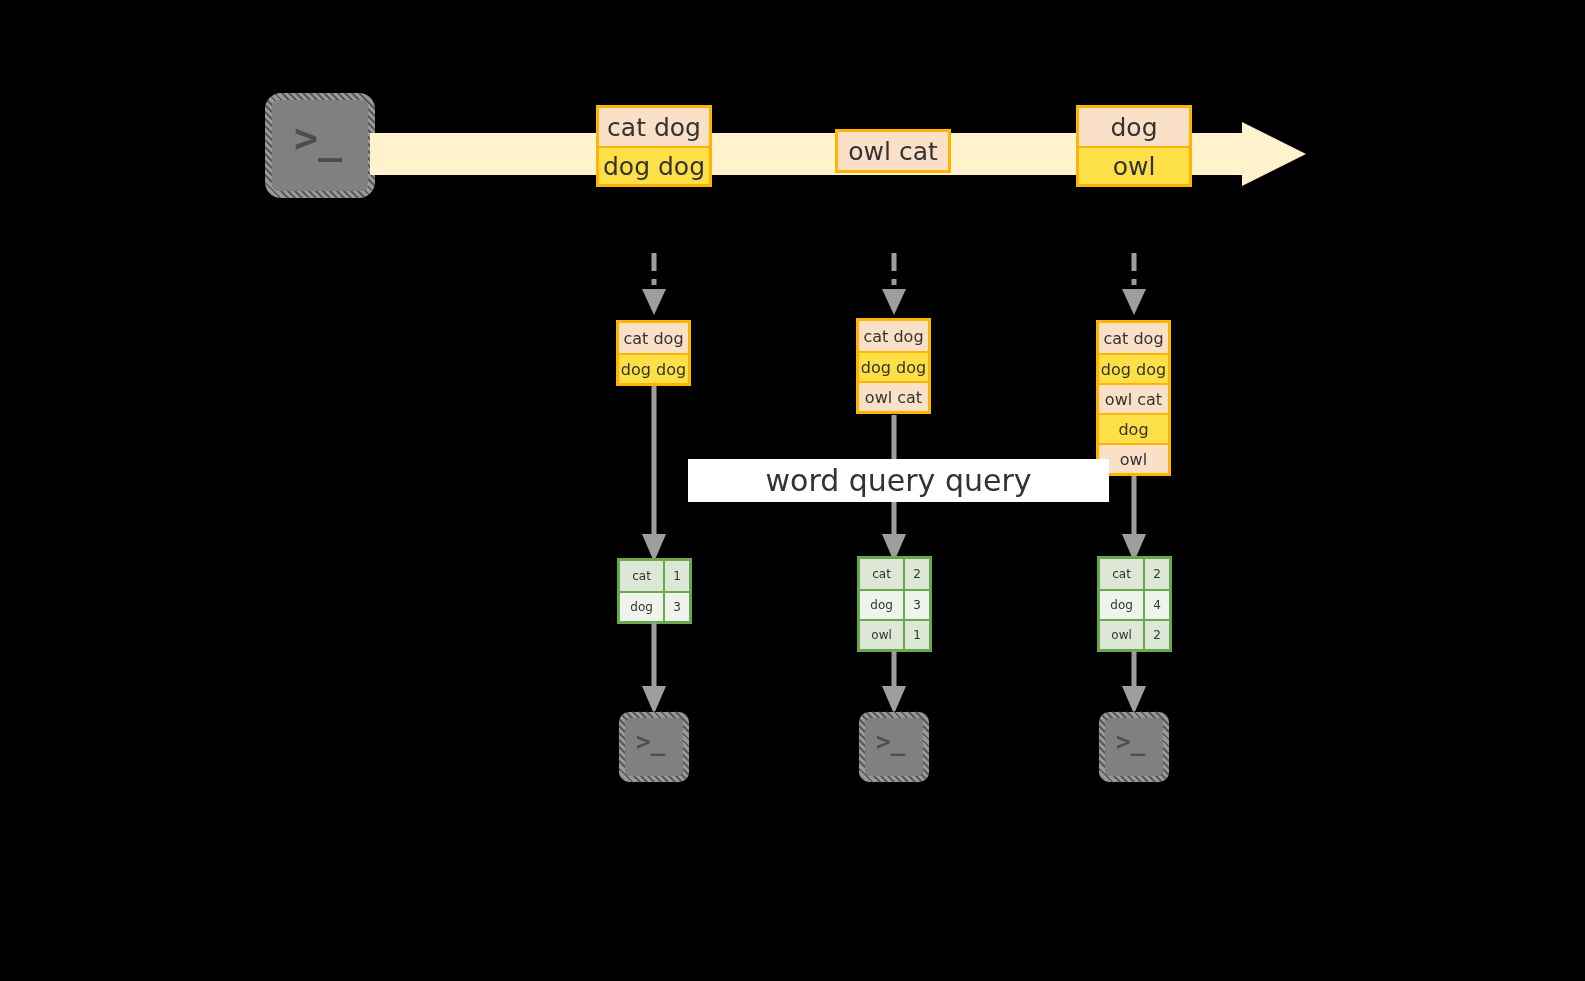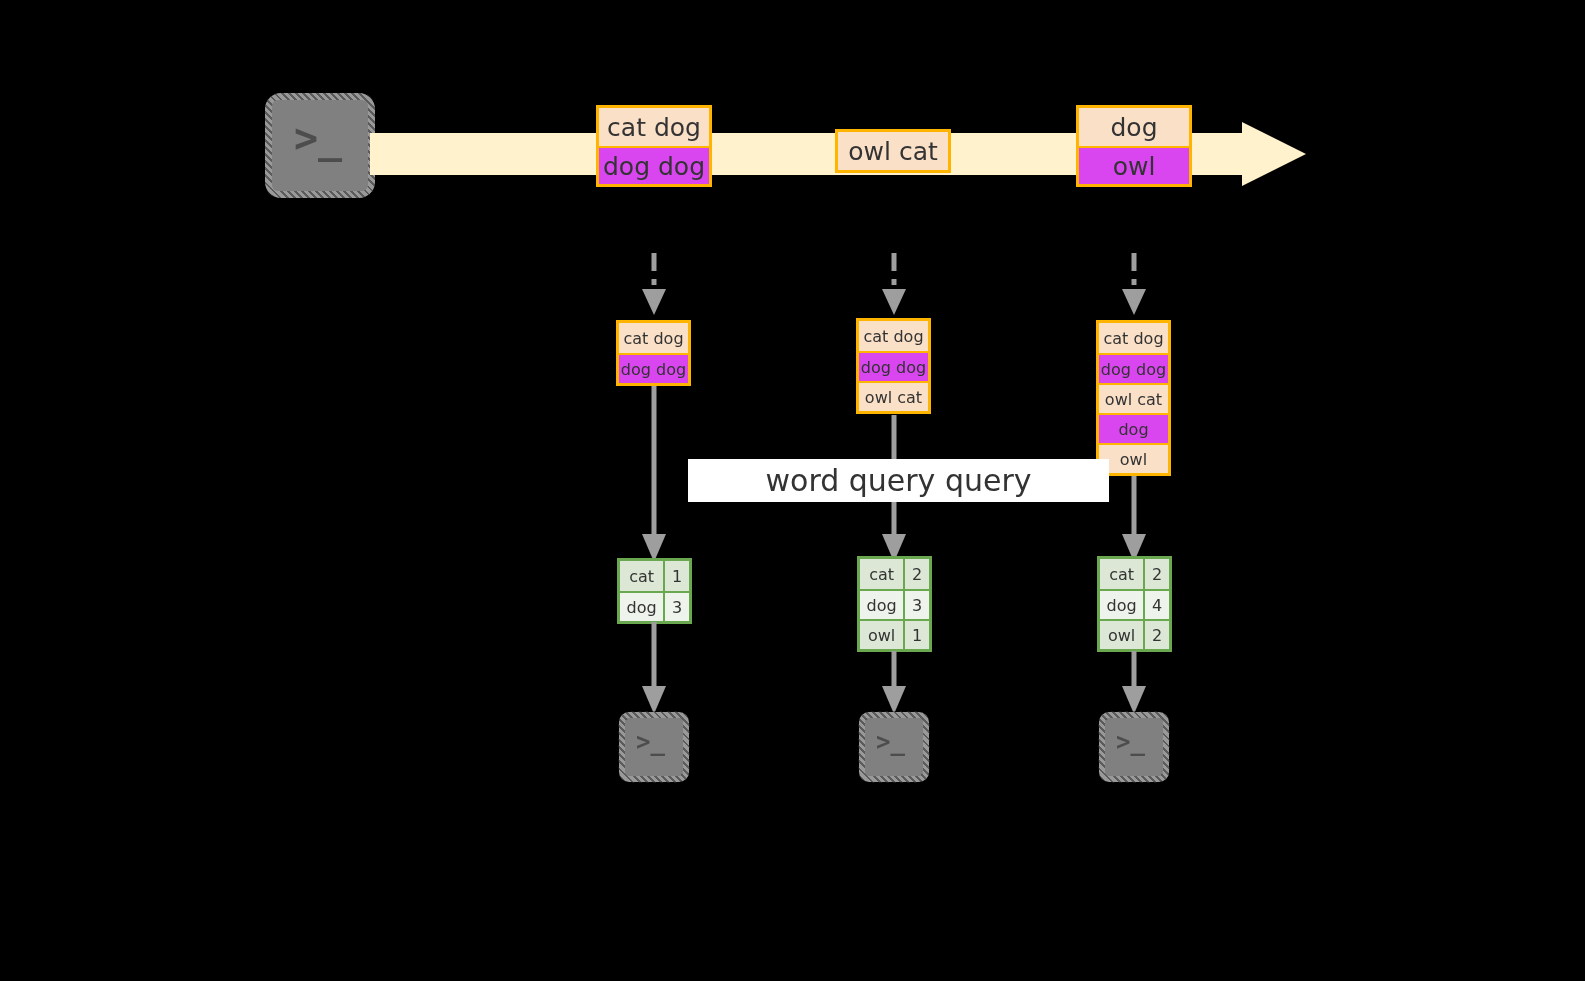--- a/index.html
+++ b/index.html
@@ -58,36 +58,36 @@
     background:#FDEADA;
   }
   .rec-row{
     box-sizing:border-box;
     display:flex;align-items:center;justify-content:center;
     border-top:2px solid #FFB500;
     white-space:nowrap;
   }
   .rec-row:first-child{border-top:none;}
   .rec-row.shade-a{background:#FBE0C8;}
-  .rec-row.shade-b{background:#d946ef;}
+  .rec-row.shade-b{background:#fde047;}
 
   .top-rec{font-size:25px;}
   .top-rec .rec-row{height:38px;padding:0 14px;}
 
   
   .tbl-rec{font-size:16px;}
   .tbl-rec .rec-row{height:30px;}
 
   
   .wc{
     position:absolute;
     border:3px solid #6AA84F;
     box-sizing:border-box;
     background:#E4EDE0;
-    font-size:16px;
+    font-size:12px;
   }
   .wc-row{display:flex;border-top:2px solid #6AA84F;box-sizing:border-box;height:30px;}
   .wc-row:first-child{border-top:none;}
   .wc-row.shade-a .wc-k,.wc-row.shade-a .wc-v{background:#DCE7D5;}
   .wc-row.shade-b .wc-k,.wc-row.shade-b .wc-v{background:#EEF3EB;}
   .wc-k{display:flex;align-items:center;justify-content:center;width:47px;box-sizing:border-box;}
   .wc-v{display:flex;align-items:center;justify-content:center;width:28px;box-sizing:border-box;border-left:2px solid #6AA84F;}
 
   
   .varrow{position:absolute;}

